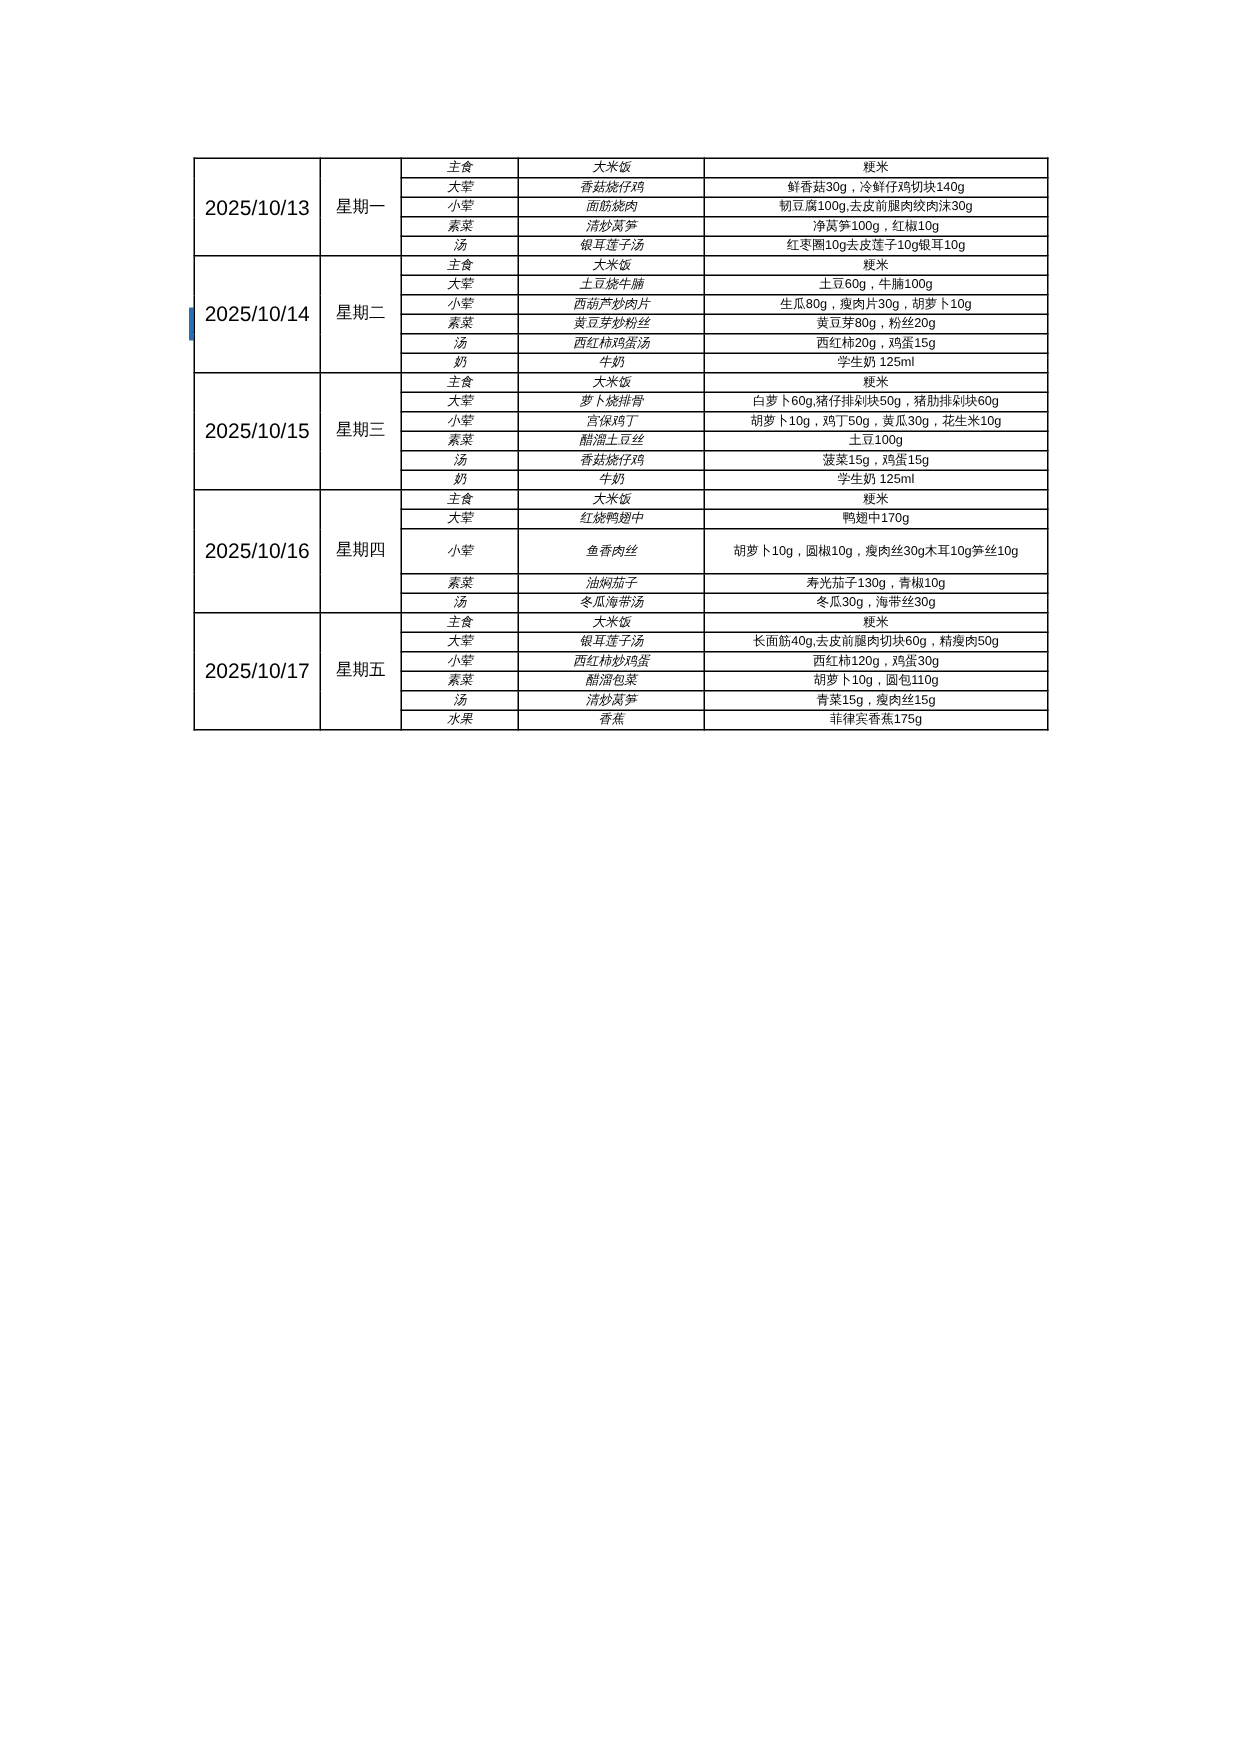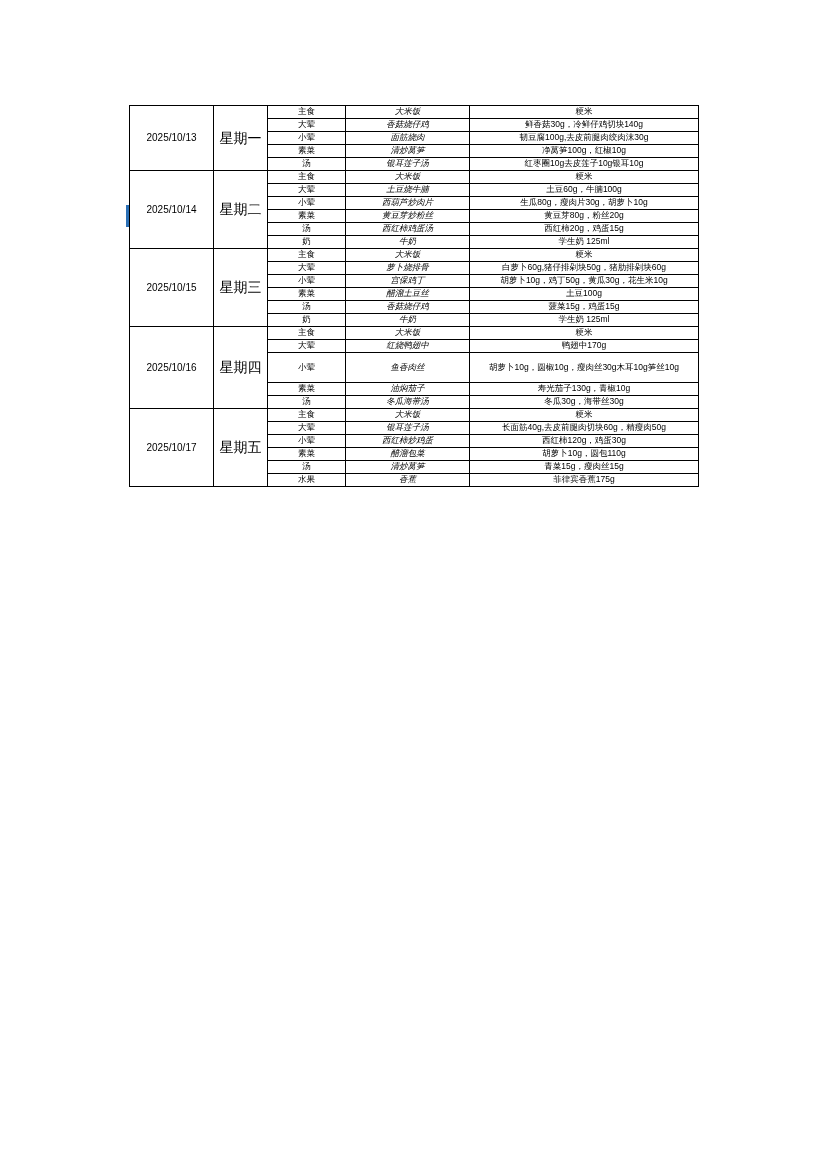--- a/index.html
+++ b/index.html
@@ -40,28 +40,29 @@
     border: 1px solid #000000;
     text-align: center;
     vertical-align: middle;
     padding: 1px 2px;
     height: 13px;
     box-sizing: border-box;
     word-break: break-all;
   }
   td.col-date {
     width: 84px;
-    font-size: 10px;
+    font-size: 14px;
   }
   td.col-weekday {
     width: 54px;
-    font-size: 14px;
+    font-size: 11px;
   }
   td.col-type {
     width: 78px;
+    font-style: italic;
   }
   td.col-dish {
     width: 124px;
     font-style: italic;
   }
   td.col-detail {
     width: 229px;
   }
   .marker {
     position: absolute;

